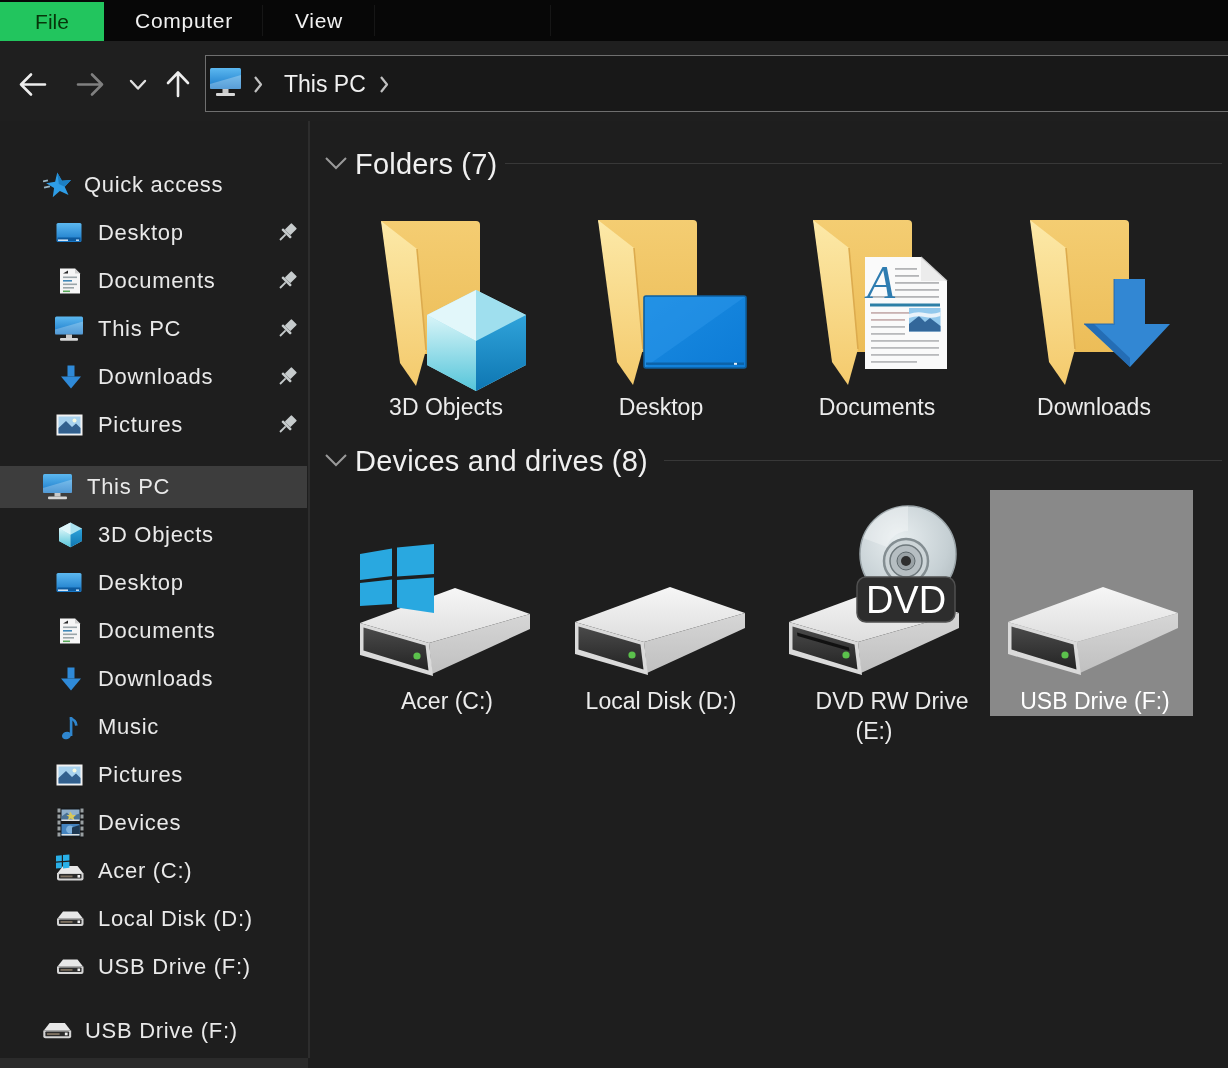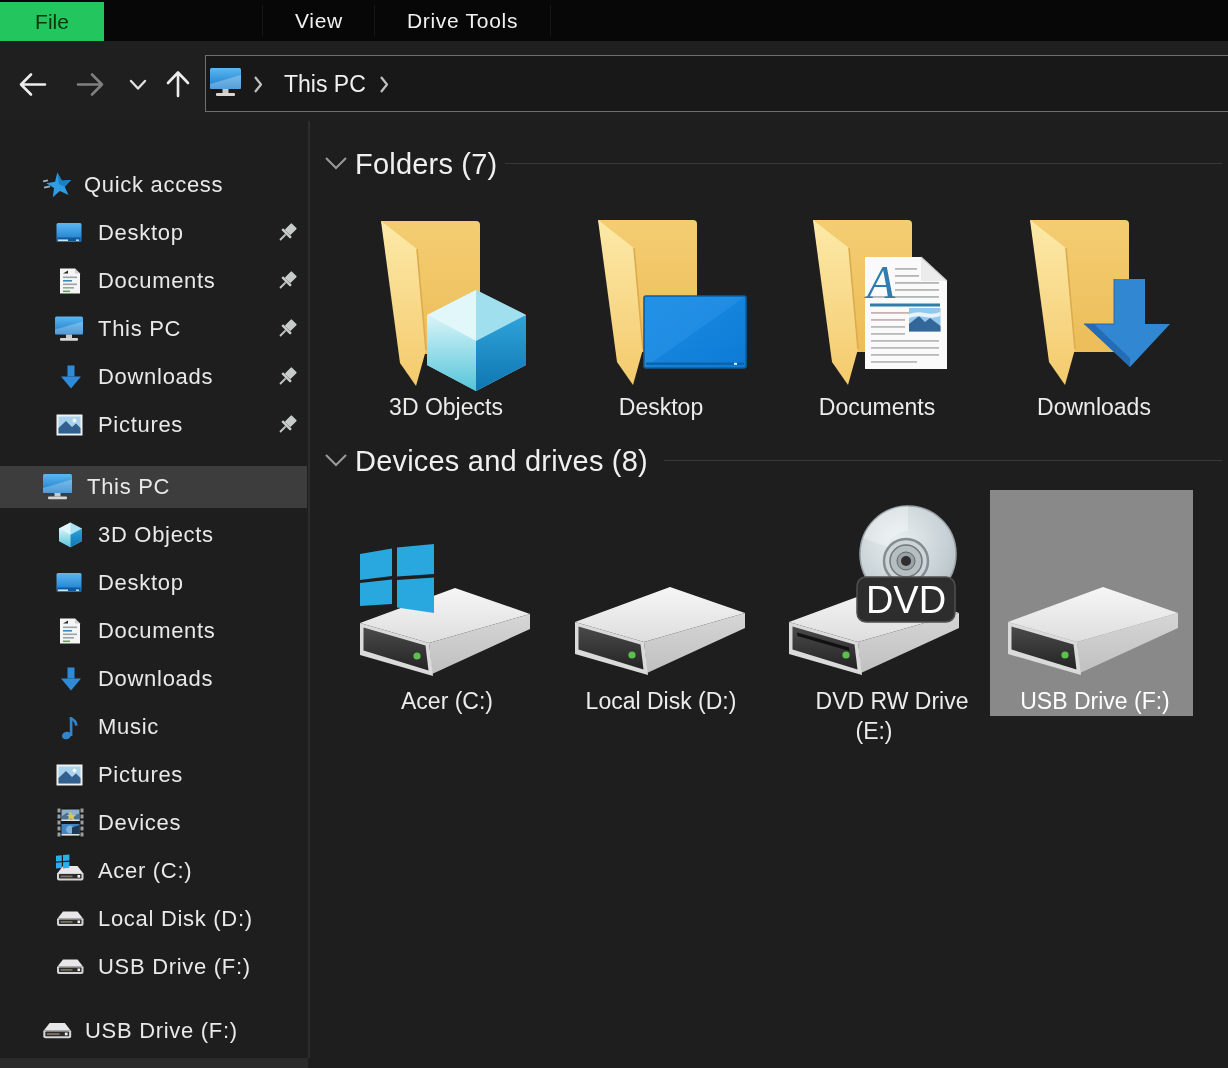--- a/index.html
+++ b/index.html
@@ -77,22 +77,22 @@
         <stop offset="0" stop-color="#e8eef0"></stop>
           <stop offset="0.65" stop-color="#c6d0d4"></stop>
           <stop offset="1" stop-color="#aeb8bc"></stop>
       </radialGradient>
     </defs>
   </svg>
   <div id="menubar"></div>
   <div id="filetab">
       <span>File</span>
     </div>
+  <div class="tab" style="left:106px;width:156px;">Computer</div>
   <div class="tab" style="left:263px;width:112px;">View</div>
-  <div class="tab" style="left:375px;width:175px;">Drive Tools</div>
   <div class="tsep" style="left:262px;"></div>
   <div class="tsep" style="left:374px;"></div>
   <div class="tsep" style="left:550px;"></div>
 
   <div id="navband"></div>
   <svg class="abs" style="left:0;top:41px;" width="205" height="80" viewBox="0 0 205 80">
     <g fill="none" stroke="#ededed" stroke-width="2.6" stroke-linecap="round" stroke-linejoin="round">
       <path d="M45,43.5 H21 M31,33.5 L21,43.5 L31,53.5"></path>
     </g>
     <g fill="none" stroke="#808080" stroke-width="2.6" stroke-linecap="round" stroke-linejoin="round">

